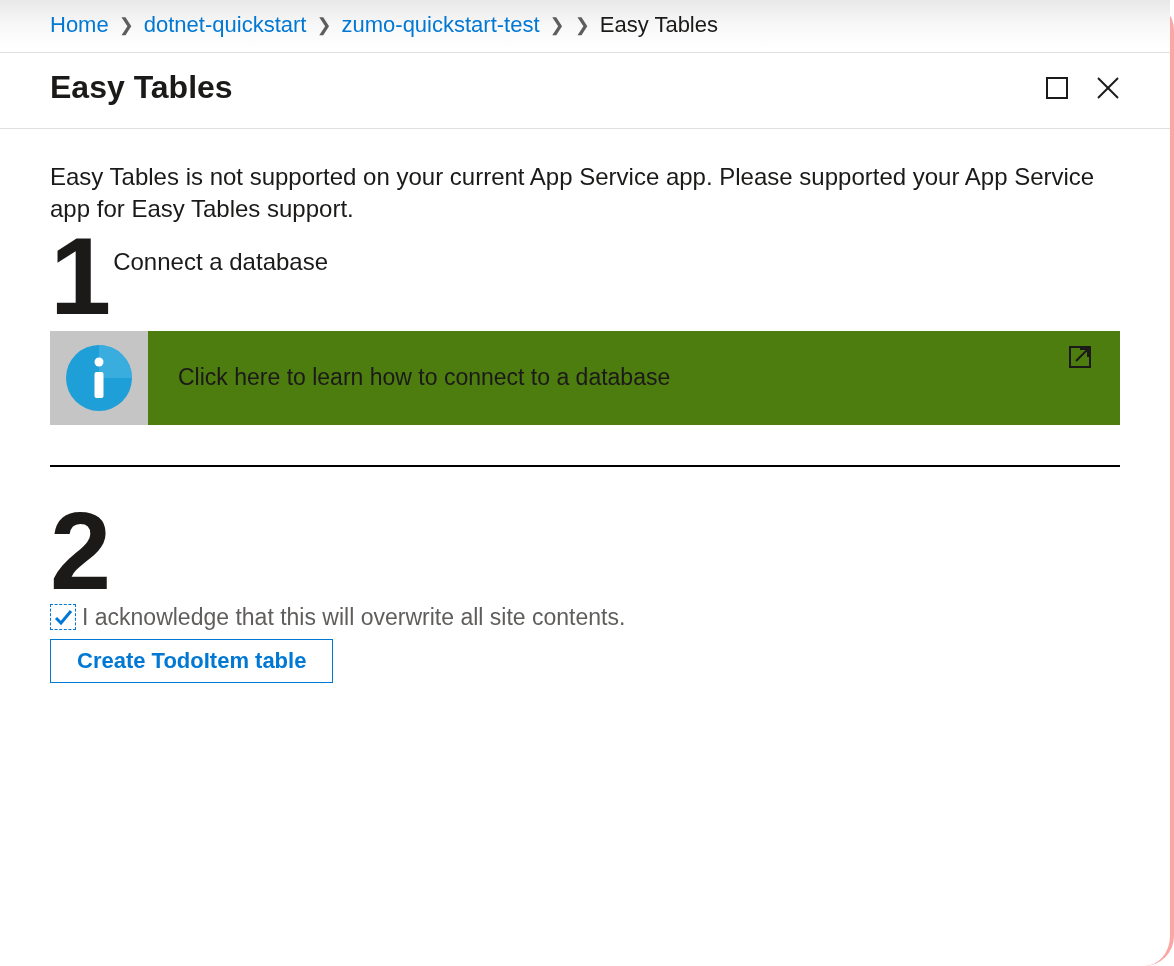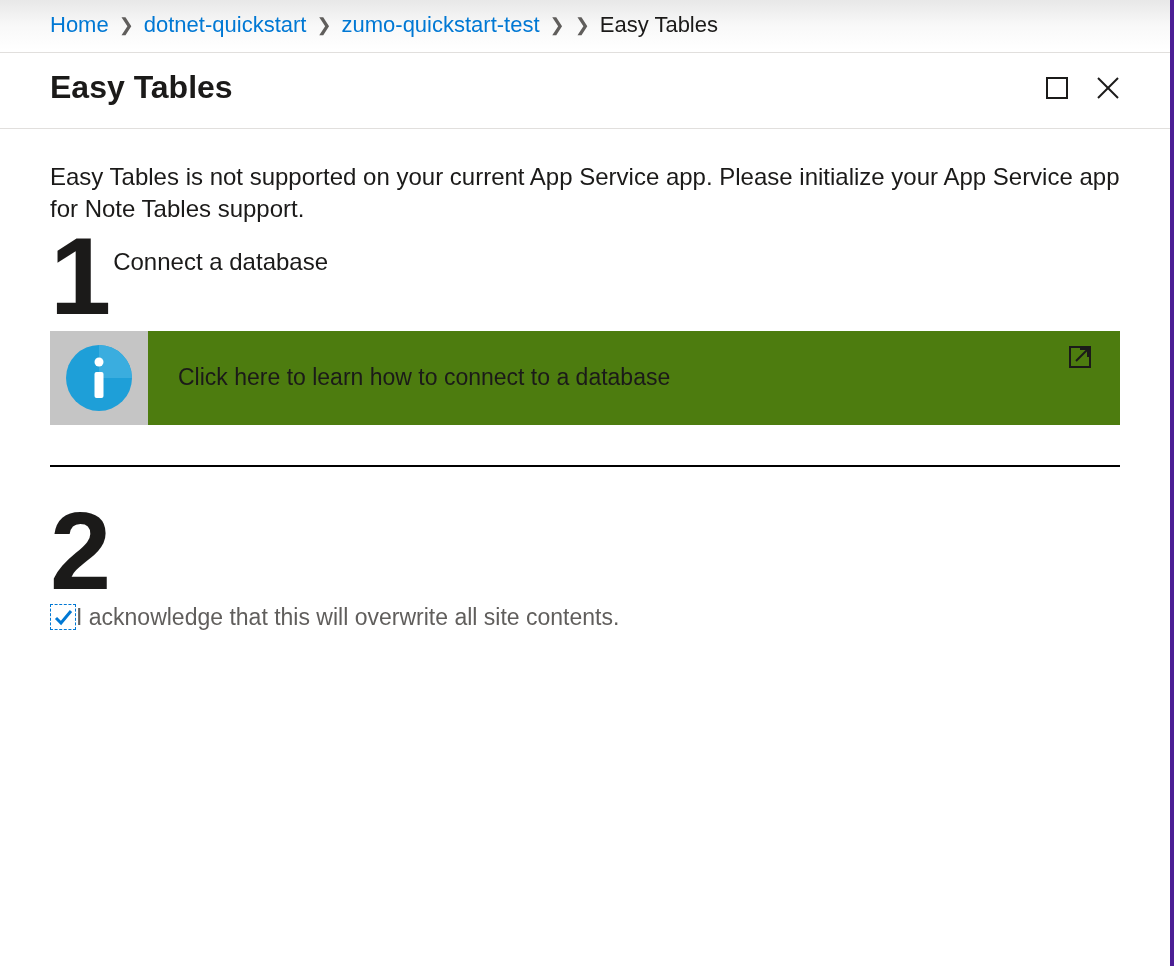--- a/index.html
+++ b/index.html
@@ -9,23 +9,24 @@
     }
     body {
       font-family: "Segoe UI", -apple-system, BlinkMacSystemFont, sans-serif;
       background: #ffffff;
       width: 1174px;
       height: 966px;
       overflow: hidden;
       color: #1b1a19;
     }
     .page-wrap {
-      border-right: 4px solid #4c1d95;
+      border-right: 4px solid #fca5a5;
       height: 100%;
       position: relative;
+      border-radius: 30px;
     }
     .breadcrumb {
       display: flex;
       align-items: center;
       gap: 10px;
       padding: 12px 50px;
       font-size: 22px;
       background: linear-gradient(to bottom, #e8e8e8 0%, #f8f8f8 50%, #ffffff 100%);
       white-space: nowrap;
       overflow: hidden;
@@ -131,21 +132,21 @@
       line-height: 0.9;
       letter-spacing: -4px;
     }
     .step2-text {
       font-size: 24px;
       line-height: 1.35;
     }
     .ack-row {
       display: flex;
       align-items: center;
-      gap: 0;
+      gap: 6px;
       margin-top: 2px;
     }
     .checkbox {
       width: 26px;
       height: 26px;
       border: 1px dashed #0078d4;
       display: flex;
       align-items: center;
       justify-content: center;
       cursor: pointer;
@@ -198,21 +199,21 @@
         <div class="icon-btn">
           <svg width="24" height="24" viewBox="0 0 24 24" fill="none" stroke-width="2">
             <line x1="2" y1="2" x2="22" y2="22"></line>
             <line x1="22" y1="2" x2="2" y2="22"></line>
           </svg>
         </div>
       </div>
     </div>
 
     <div class="content">
-      <p class="intro">Easy Tables is not supported on your current App Service app. Please initialize your App Service app for Note Tables support.</p>
+      <p class="intro">Easy Tables is not supported on your current App Service app. Please supported your App Service app for Easy Tables support.</p>
 
       <div class="step-head">
         <div class="step-num">1</div>
         <div class="step-title">Connect a database</div>
       </div>
 
       <div class="info-row">
         <div class="info-icon-wrap">
           <svg width="66" height="66" viewBox="0 0 66 66">
             <circle cx="33" cy="33" r="33" fill="#1e9fd8"></circle>
@@ -237,15 +238,16 @@
 
       <div class="ack-row">
         <div class="checkbox">
           <svg width="20" height="20" viewBox="0 0 20 20" fill="none" stroke-width="3">
             <polyline points="3,11 8,16 18,4"></polyline>
           </svg>
         </div>
         <span class="ack-label">I acknowledge that this will overwrite all site contents.</span>
       </div>
 
+      <button class="create-btn">Create TodoItem table</button>
     </div>
   </div>
 </div>
 
 </body></html>

